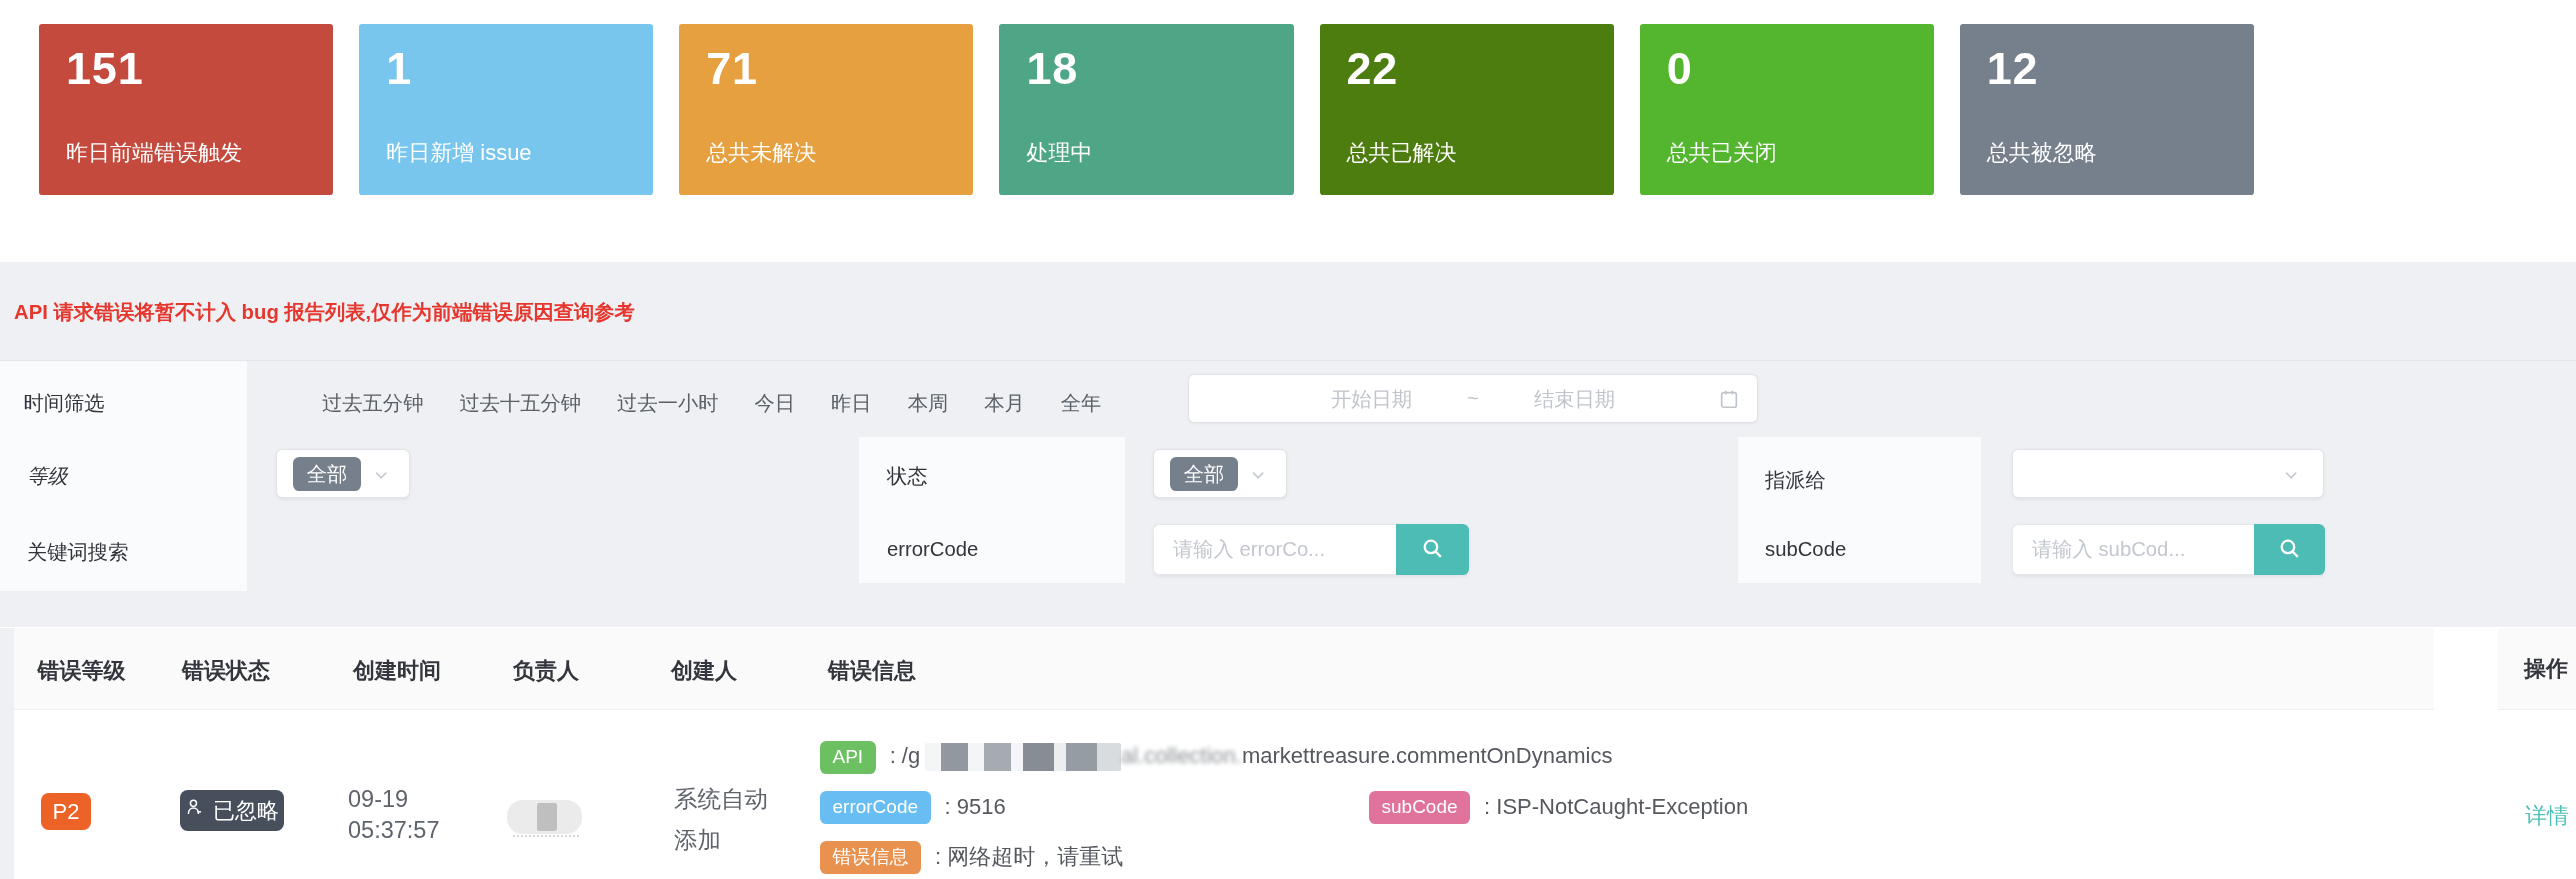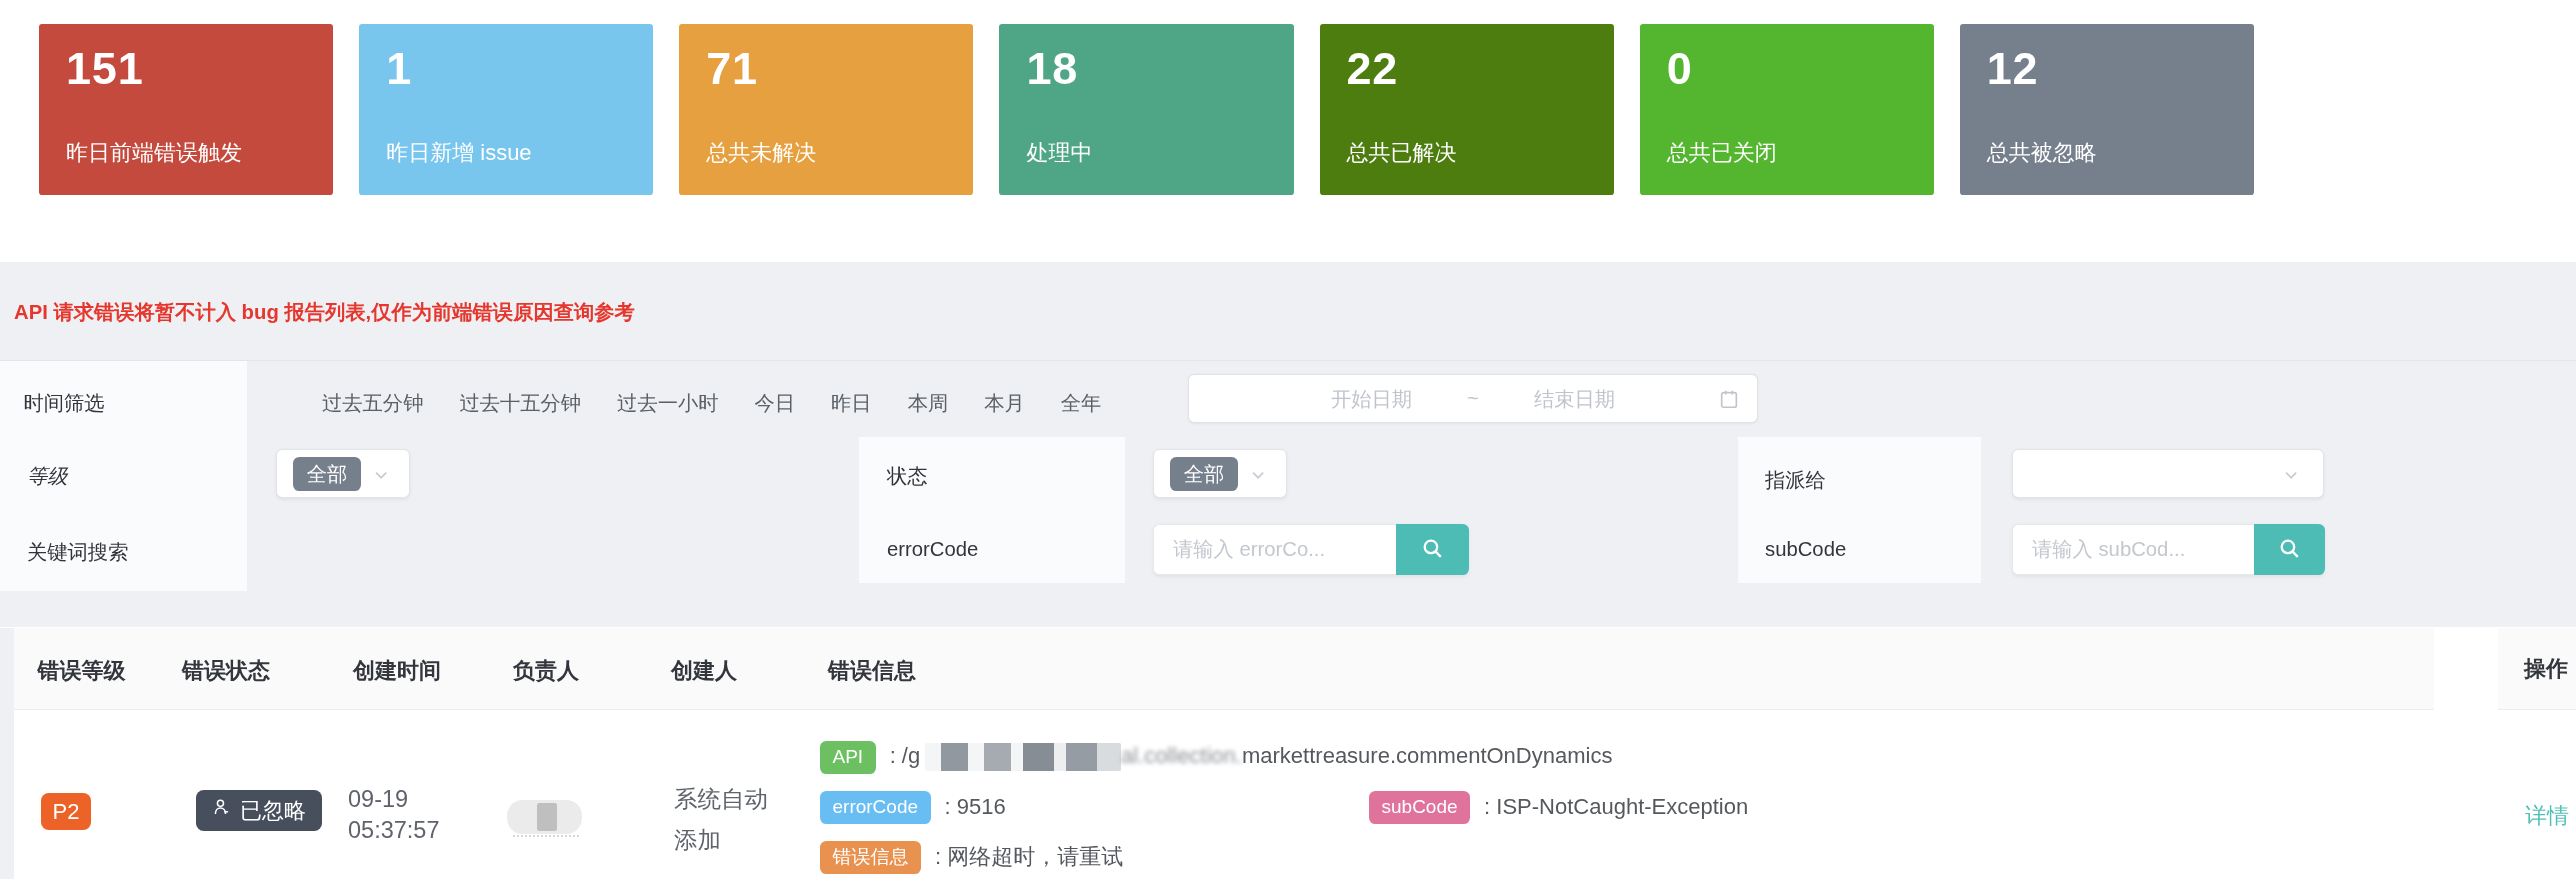--- a/index.html
+++ b/index.html
@@ -106,21 +106,21 @@
     font-size:22px; font-weight:bold; color:#33363c;
   }
   .trow-bg { position:absolute; left:14px; top:710px; width:2562px; height:170px; background:#ffffff; }
 
   .badge-level {
     position:absolute; left:41px; top:793px; width:50px; height:37px;
     border-radius:7.8px; color:#ffffff; font-size:22px;
     display:flex; align-items:center; justify-content:center;
   }
   .badge-status {
-    position:absolute; left:196px; top:790px; height:41px; padding:0 16px;
+    position:absolute; left:180px; top:790px; height:41px; padding:0 5px;
     border-radius:7.8px; background:#474f5d; color:#ffffff; font-size:22px;
     display:inline-flex; align-items:center; gap:7.8px;
   }
   .cell-date { position:absolute; left:348px; top:784px; font-size:23.5px; color:#5f646c; line-height:31px; }
   .redacted-owner {
     position:absolute; left:507px; top:800px; width:75px; height:34px;
     border-radius:15.7px; background:#ebebeb;
   }
   .redacted-owner::after {
     content:""; position:absolute; left:30px; top:3.1px; width:20.3px; height:28px;

